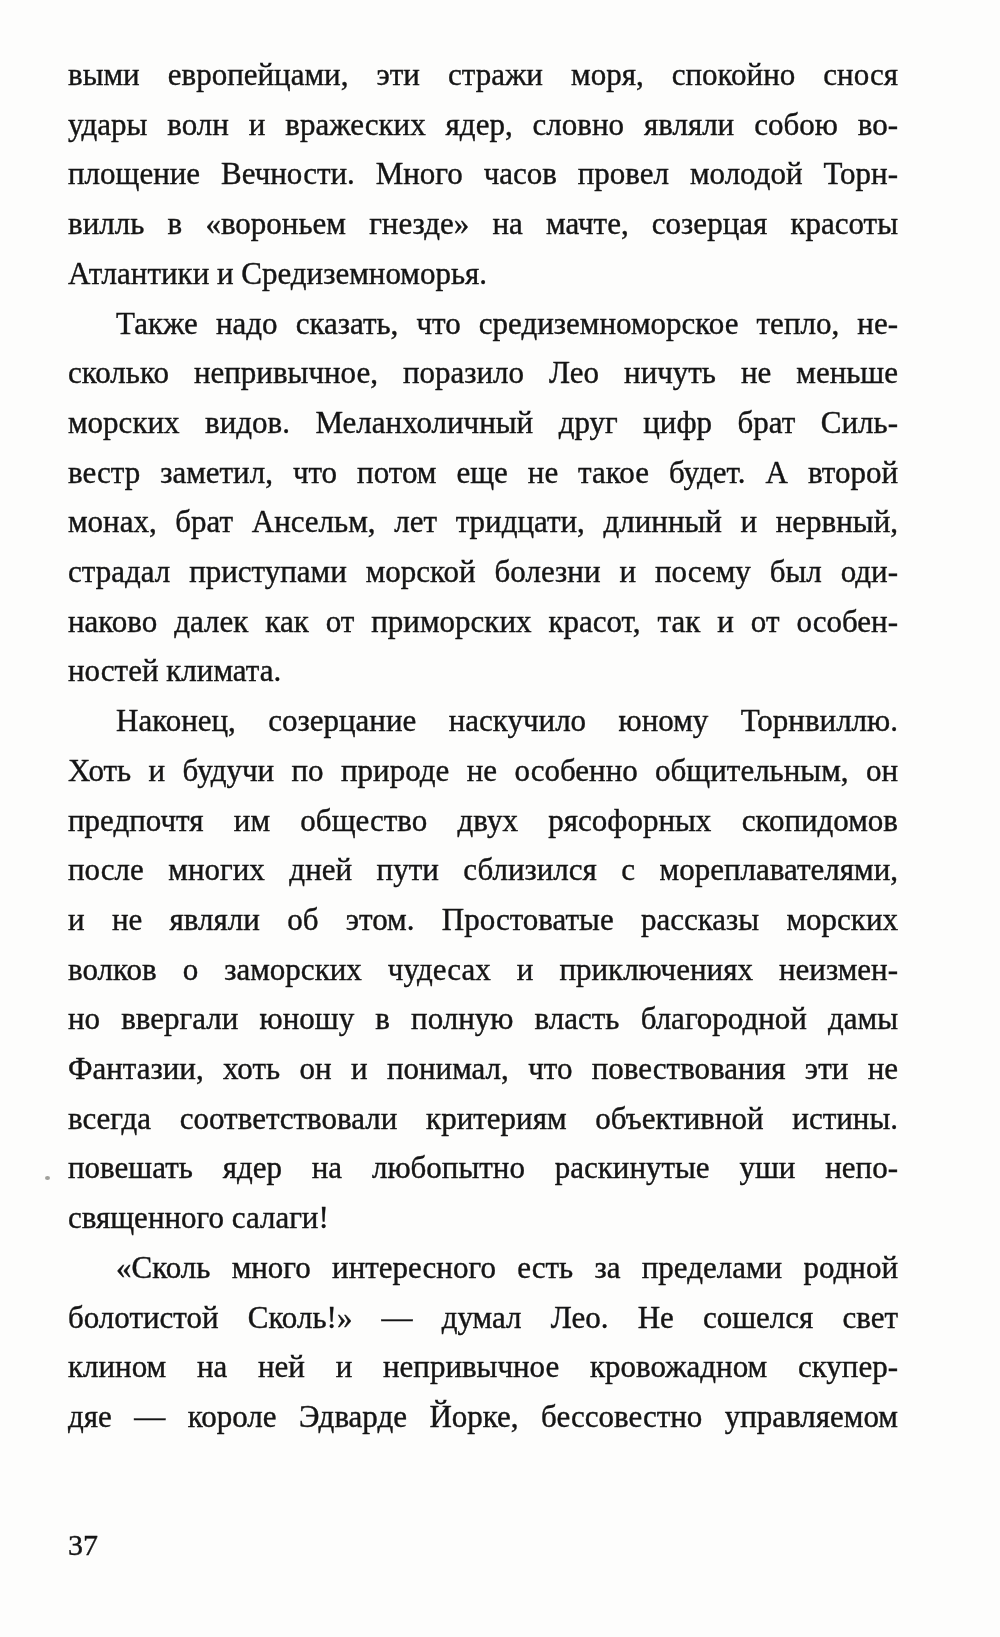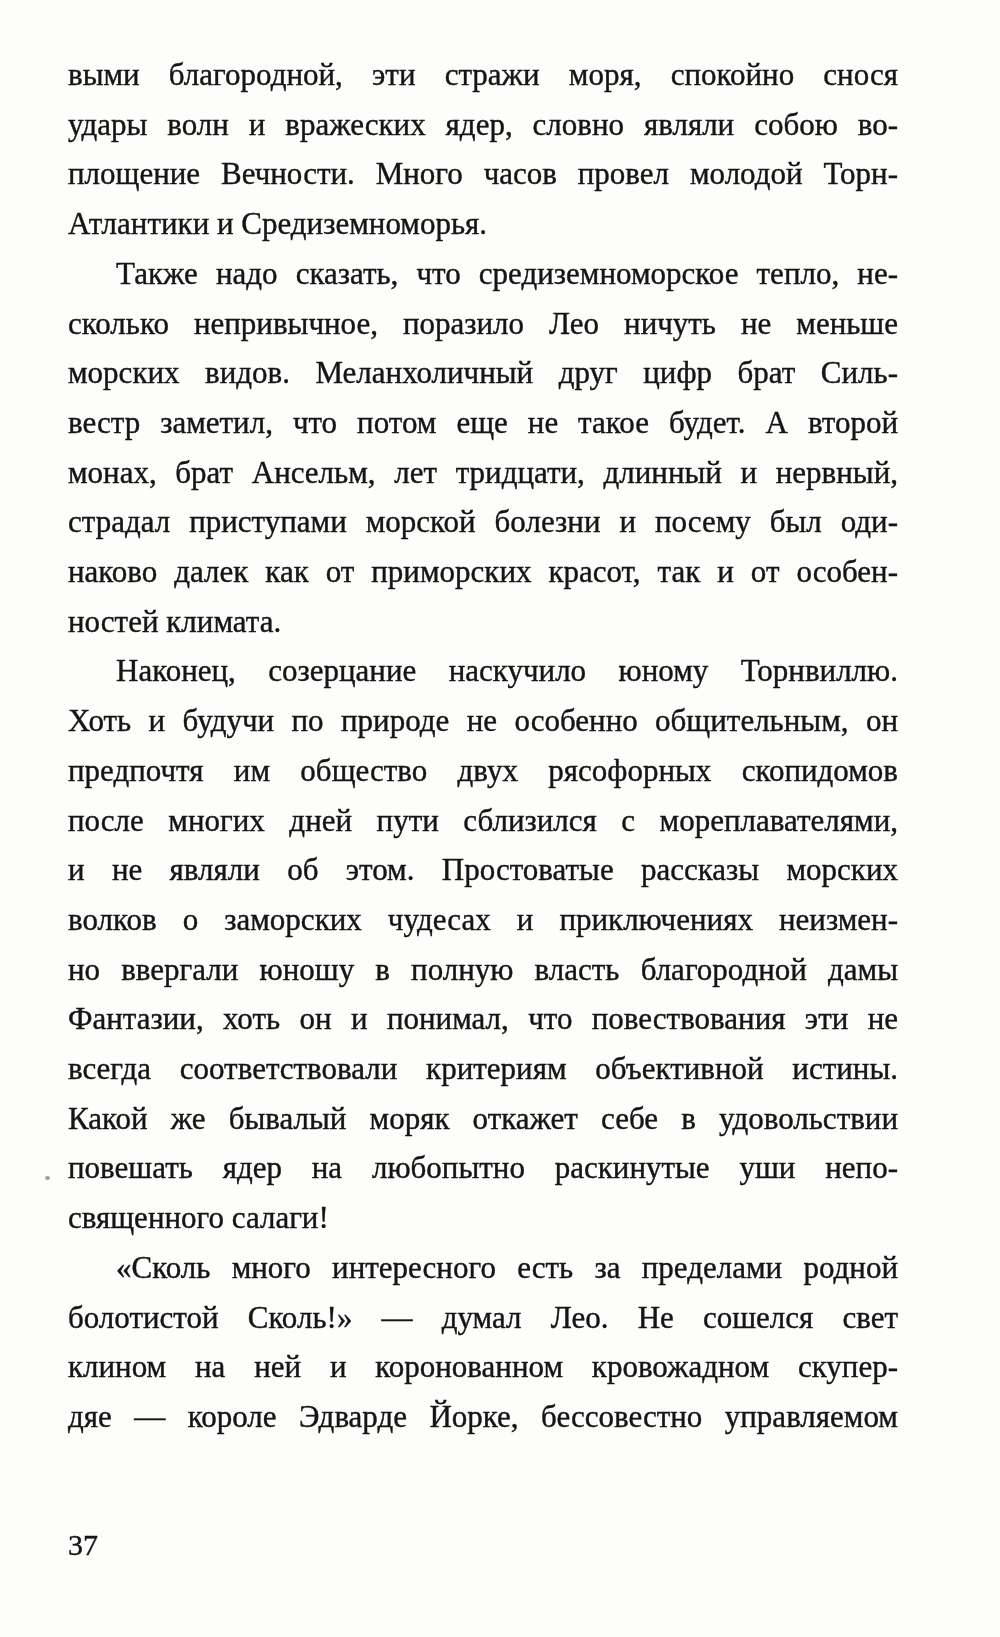--- a/index.html
+++ b/index.html
@@ -54,44 +54,44 @@
     border-radius: 50%;
     background: #8f8f8a;
     opacity: 0.85;
   }
 </style>
 </head>
 <body>
 
 <div class="page">
   <div class="text-block">
-      <div class="line justify">выми благородной, эти стражи моря, спокойно снося</div>
+      <div class="line justify">выми европейцами, эти стражи моря, спокойно снося</div>
       <div class="line justify">удары волн и вражеских ядер, словно являли собою во-</div>
       <div class="line justify">площение Вечности. Много часов провел молодой Торн-</div>
+      <div class="line justify">вилль в «вороньем гнезде» на мачте, созерцая красоты</div>
       <div class="line">Атлантики и Средиземноморья.</div>
       <div class="line justify indent">Также надо сказать, что средиземноморское тепло, не-</div>
       <div class="line justify">сколько непривычное, поразило Лео ничуть не меньше</div>
       <div class="line justify">морских видов. Меланхоличный друг цифр брат Силь-</div>
       <div class="line justify">вестр заметил, что потом еще не такое будет. А второй</div>
       <div class="line justify">монах, брат Ансельм, лет тридцати, длинный и нервный,</div>
       <div class="line justify">страдал приступами морской болезни и посему был оди-</div>
       <div class="line justify">наково далек как от приморских красот, так и от особен-</div>
       <div class="line">ностей климата.</div>
       <div class="line justify indent">Наконец, созерцание наскучило юному Торнвиллю.</div>
       <div class="line justify">Хоть и будучи по природе не особенно общительным, он</div>
       <div class="line justify">предпочтя им общество двух рясофорных скопидомов</div>
       <div class="line justify">после многих дней пути сблизился с мореплавателями,</div>
       <div class="line justify">и не являли об этом. Простоватые рассказы морских</div>
       <div class="line justify">волков о заморских чудесах и приключениях неизмен-</div>
       <div class="line justify">но ввергали юношу в полную власть благородной дамы</div>
       <div class="line justify">Фантазии, хоть он и понимал, что повествования эти не</div>
       <div class="line justify">всегда соответствовали критериям объективной истины.</div>
-      <div class="line justify">Какой же бывалый моряк откажет себе в удовольствии</div>
       <div class="line justify">повешать ядер на любопытно раскинутые уши непо-</div>
       <div class="line">священного салаги!</div>
       <div class="line justify indent">«Сколь много интересного есть за пределами родной</div>
       <div class="line justify">болотистой Сколь!» — думал Лео. Не сошелся свет</div>
-      <div class="line justify">клином на ней и коронованном кровожадном скупер-</div>
+      <div class="line justify">клином на ней и непривычное кровожадном скупер-</div>
       <div class="line justify">дяе — короле Эдварде Йорке, бессовестно управляемом</div>
     </div>
   <div class="scan-speck"></div>
   <div class="page-number">37</div>
 </div>
 
 </body></html>

